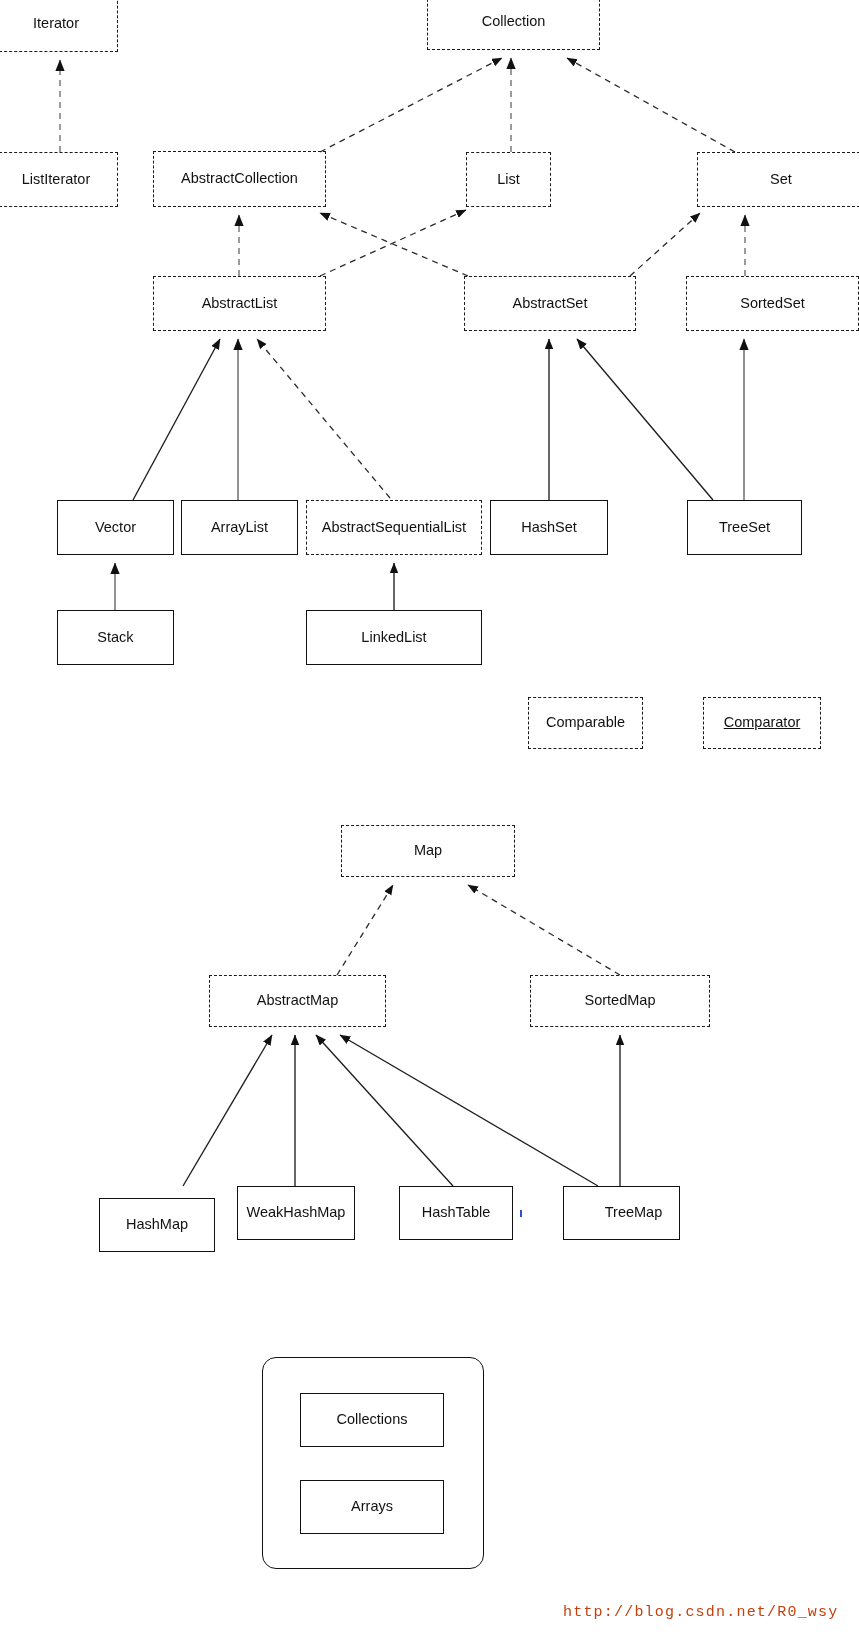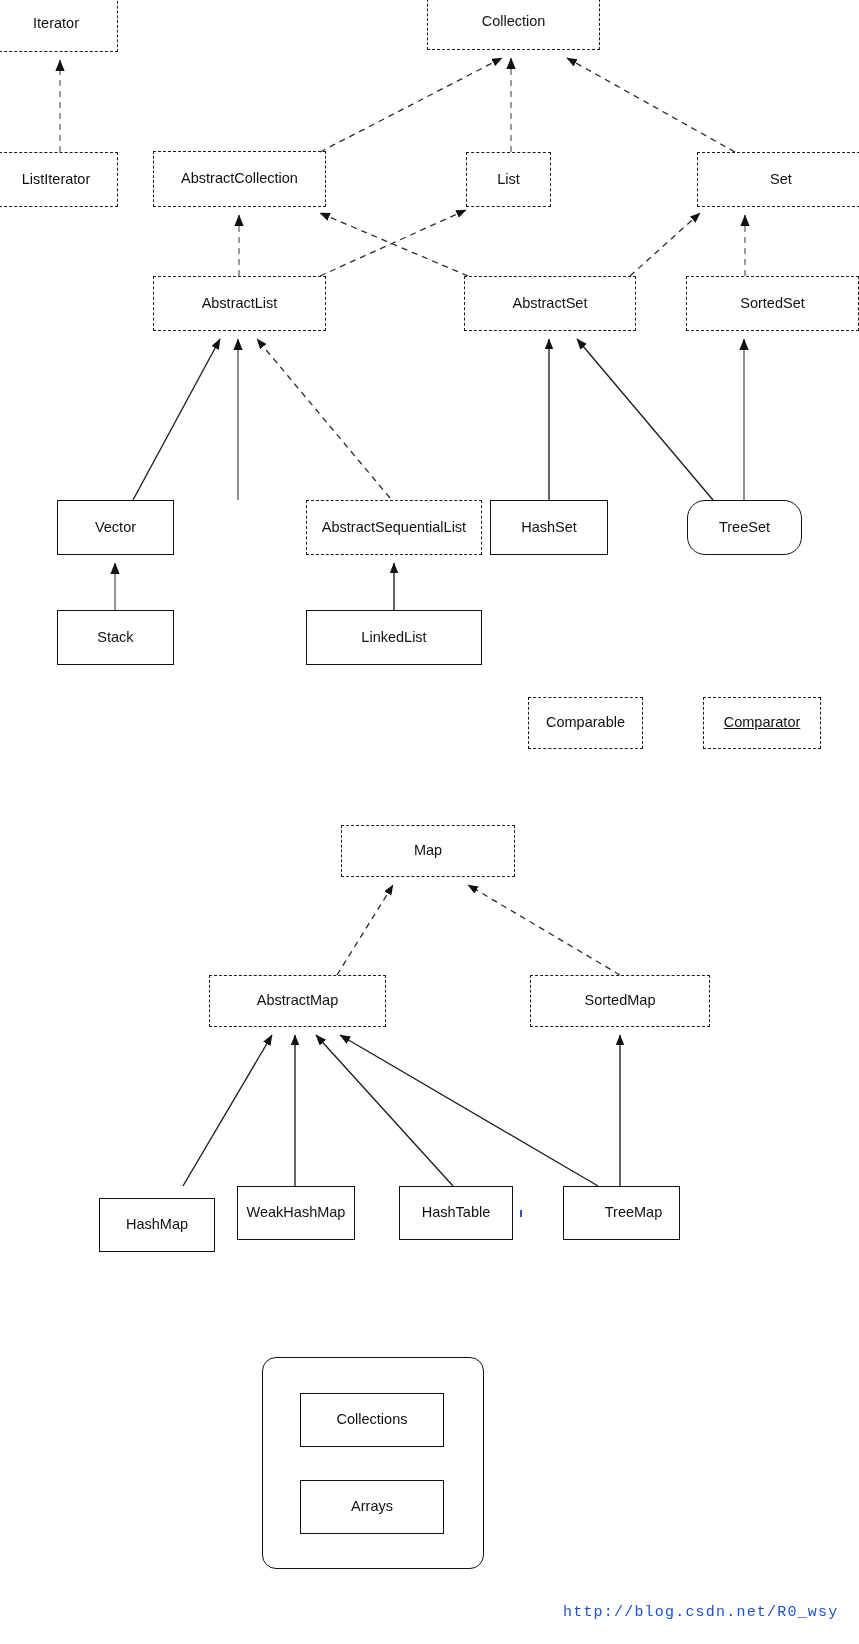--- a/index.html
+++ b/index.html
@@ -45,21 +45,21 @@
     border: 1.7px solid #111111;
     border-radius: 14px;
     display: block;
   }
   .node-label {
     pointer-events: none;
     user-select: none;
   }
   .watermark {
     position: absolute;
-    color: #1d4ed8;
+    color: #c2410c;
     font-family: "Liberation Mono", monospace;
     font-size: 15px;
     letter-spacing: 1.2px;
     white-space: nowrap;
     user-select: none;
   }
   .edge-solid {
     stroke: #1d1d1d;
     stroke-width: 1.35;
     fill: none;
@@ -185,30 +185,33 @@
   </div>
 
   <div class="node-box iface" style="left:686px; top:276px; width:173px; height:55px;">
     <span class="node-label">SortedSet</span>
   </div>
 
   <div class="node-box cls" style="left:57px; top:500px; width:117px; height:55px;">
     <span class="node-label">Vector</span>
   </div>
 
+  <div class="node-box cls" style="left:181px; top:500px; width:117px; height:55px;">
+    <span class="node-label">ArrayList</span>
+  </div>
 
   <div class="node-box iface" style="left:306px; top:500px; width:176px; height:55px;">
     <span class="node-label">AbstractSequentialList</span>
   </div>
 
   <div class="node-box cls" style="left:490px; top:500px; width:118px; height:55px;">
     <span class="node-label">HashSet</span>
   </div>
 
-  <div class="node-box cls" style="left:687px; top:500px; width:115px; height:55px;border-radius:18px;">
+  <div class="node-box cls" style="left:687px; top:500px; width:115px; height:55px;">
     <span class="node-label">TreeSet</span>
   </div>
 
   <div class="node-box cls" style="left:57px; top:610px; width:117px; height:55px;text-align:right;">
     <span class="node-label">Stack</span>
   </div>
 
   <div class="node-box cls" style="left:306px; top:610px; width:176px; height:55px;">
     <span class="node-label">LinkedList</span>
   </div>

